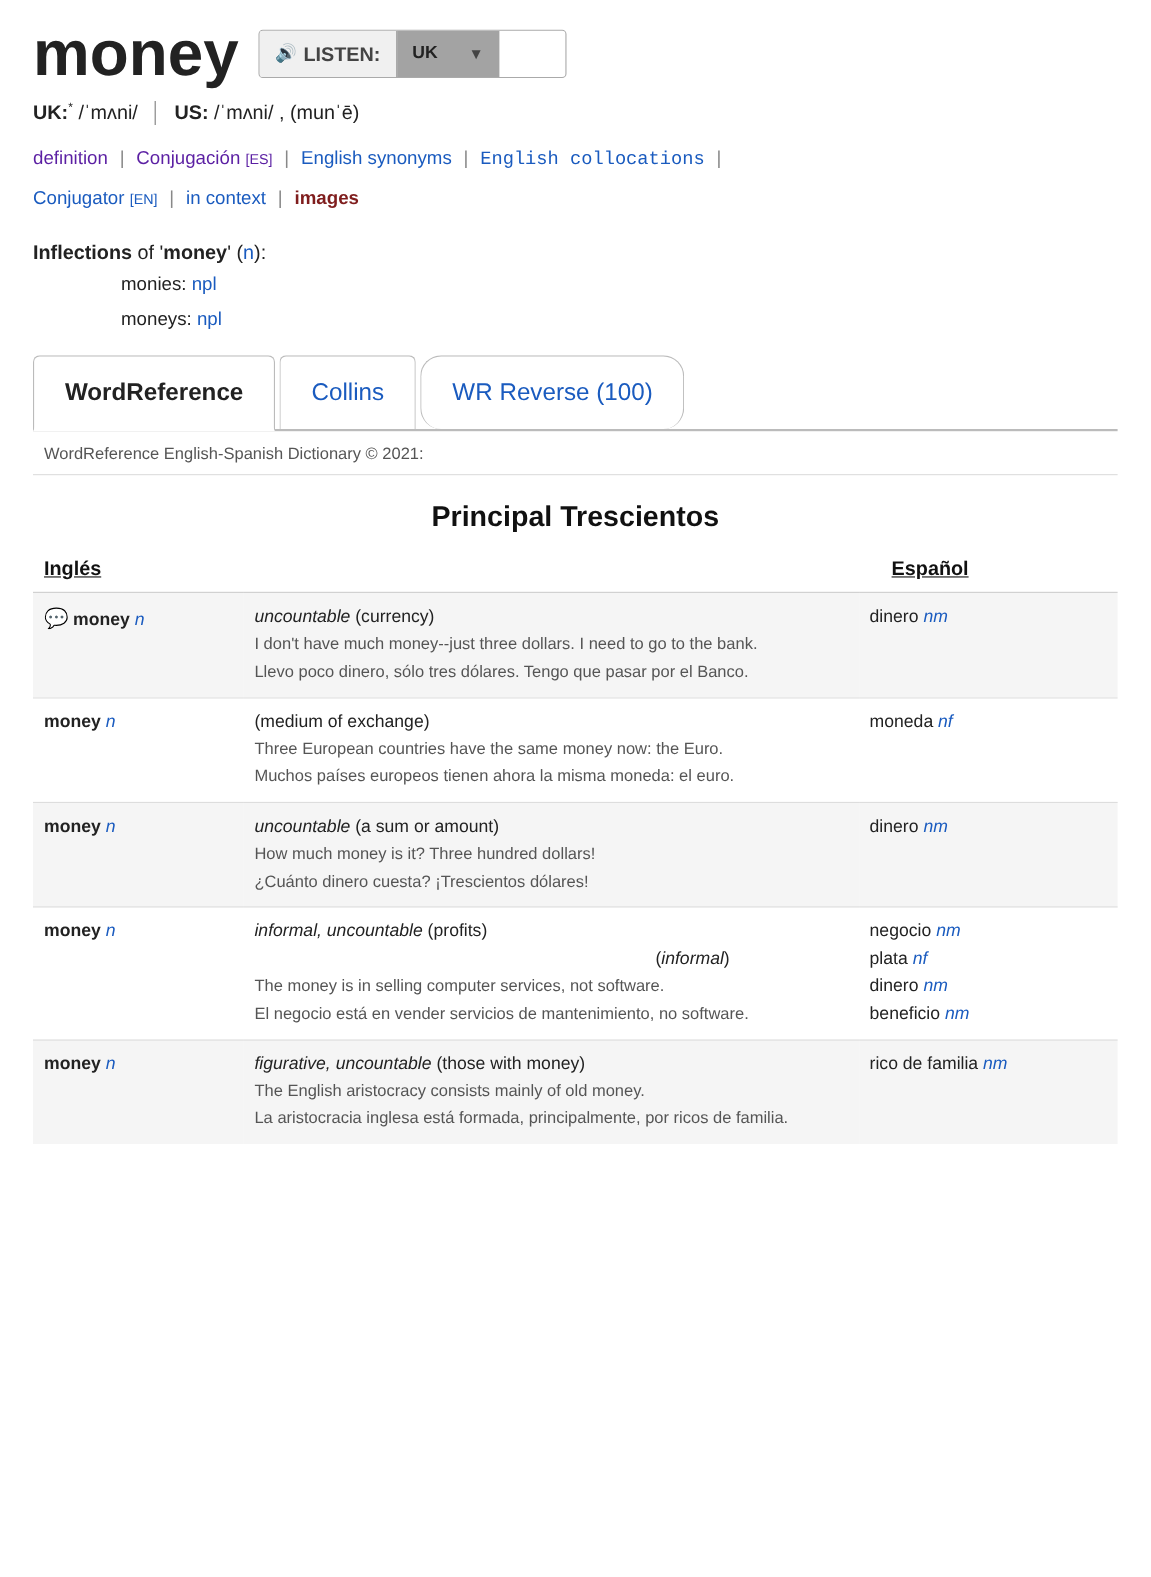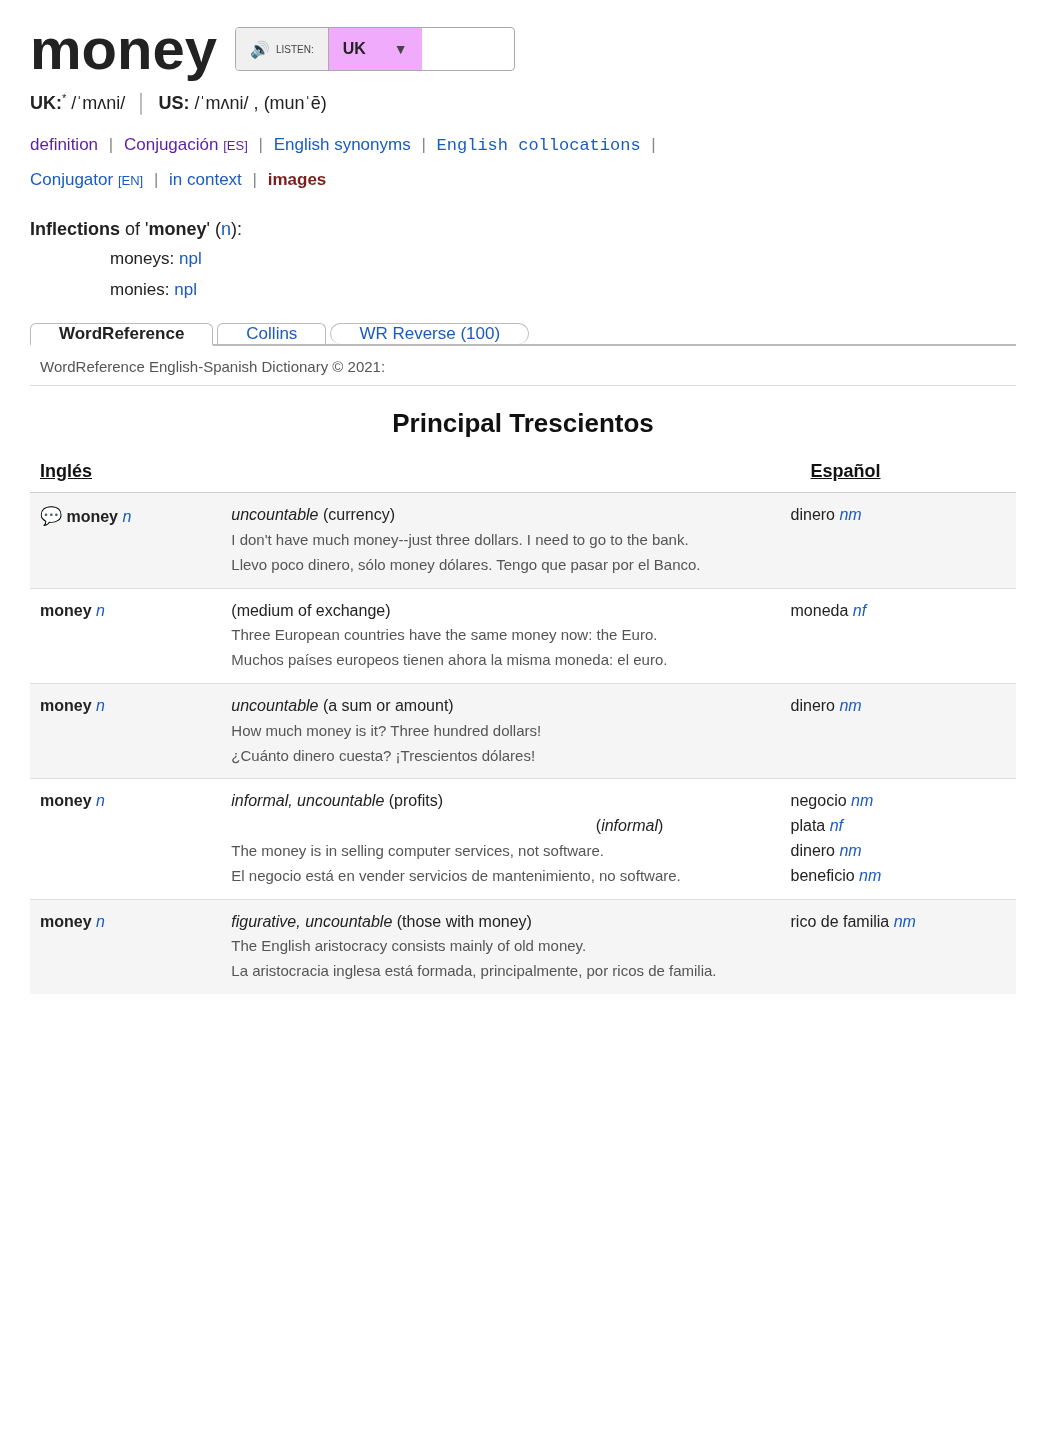--- a/index.html
+++ b/index.html
@@ -44,34 +44,34 @@
       height: 100%;
       font-size: 15px;
       color: #222;
       cursor: pointer;
       user-select: none;
     }
     .listen-icon {
       font-size: 16px;
     }
     .listen-label {
-      font-size: 10px;
-      font-weight: normal;
+      font-size: 18px;
+      font-weight: bold;
       color: #444;
     }
     .locale-select {
       display: flex;
       align-items: center;
       padding: 0 14px;
       gap: 28px;
       font-size: 16px;
       font-weight: bold;
       cursor: pointer;
       height: 100%;
-      background: #f0abfc;
+      background: #a3a3a3;
     }
     .dropdown-arrow {
       font-size: 14px;
       color: #444;
     }
 
     
     .phonetics-row {
       font-size: 18px;
       margin-bottom: 14px;
@@ -134,22 +134,22 @@
 
     
     .tabs-row {
       display: flex;
       align-items: flex-end;
       border-bottom: 2px solid #bbb;
       margin-bottom: 0;
       gap: 0;
     }
     .tab {
-      padding: 0 28px;
-      font-size: 17px;
+      padding: 20px 28px;
+      font-size: 22px;
       cursor: pointer;
       border: 1px solid #bbb;
       border-bottom: none;
       border-radius: 6px 6px 0 0;
       background: #fff;
       color: #1a5bbf;
       margin-right: 4px;
       text-decoration: none;
       text-align: center;
     }
@@ -296,22 +296,22 @@
   <a class="nav-link-blue" style="color:#1a5bbf;">in context</a>
   <span class="nav-sep">|</span>
   <a class="nav-link-blue" style="color:#7f1d1d;font-weight:bold;">images</a>
 </div>
 
 <div class="inflections-section">
   <div class="inflections-title">
     <strong>Inflections</strong> of '<strong>money</strong>' (<span class="n-badge">n</span>):
   </div>
   <div class="infl-row">
+    <div>monies: <a class="npl">npl</a></div>
     <div>moneys: <a class="npl">npl</a></div>
-    <div>monies: <a class="npl">npl</a></div>
   </div>
 </div>
 
 <div class="tabs-row">
   <div class="tab active">WordReference</div>
   <div class="tab" style="color:#1a5bbf;">Collins</div>
   <div class="tab" style="color:#1a5bbf;border-radius:19px;">WR Reverse (100)</div>
 </div>
 
 <div class="dict-notice">WordReference English-Spanish Dictionary © 2021:</div>
@@ -328,21 +328,21 @@
   </thead>
   <tbody id="table-body">
 
     <tr class="row-light">
       <td class="en-word">
         <span class="chat-icon">💬</span><strong>money</strong> <span class="pos-n">n</span>
       </td>
       <td class="def-cell">
         <span class="def-qualifier">uncountable</span> (currency)<br>
         <span class="example-en">I don't have much money--just three dollars. I need to go to the bank.</span><br>
-        <span class="example-es">Llevo poco dinero, sólo money dólares. Tengo que pasar por el Banco.</span>
+        <span class="example-es">Llevo poco dinero, sólo tres dólares. Tengo que pasar por el Banco.</span>
       </td>
       <td class="esp-cell">
         dinero <span class="esp-pos">nm</span>
       </td>
     </tr>
 
     <tr class="row-white">
       <td class="en-word">
         <strong>money</strong> <span class="pos-n">n</span>
       </td>

